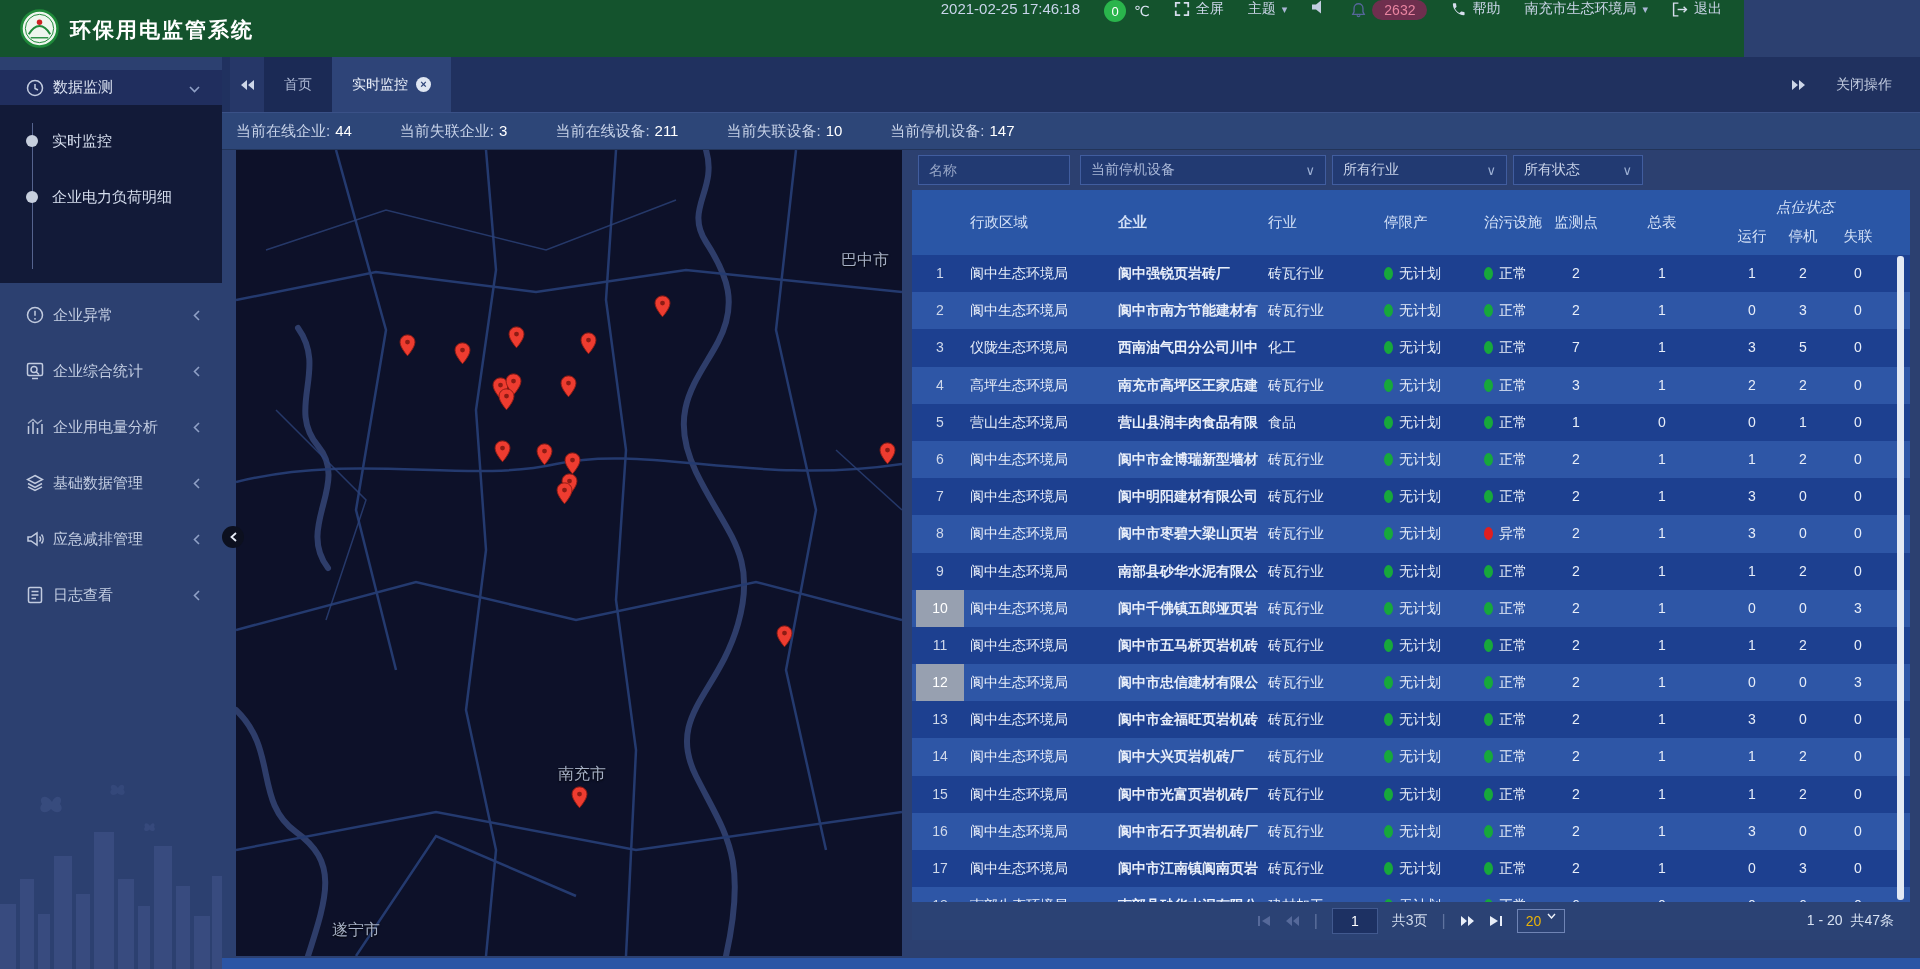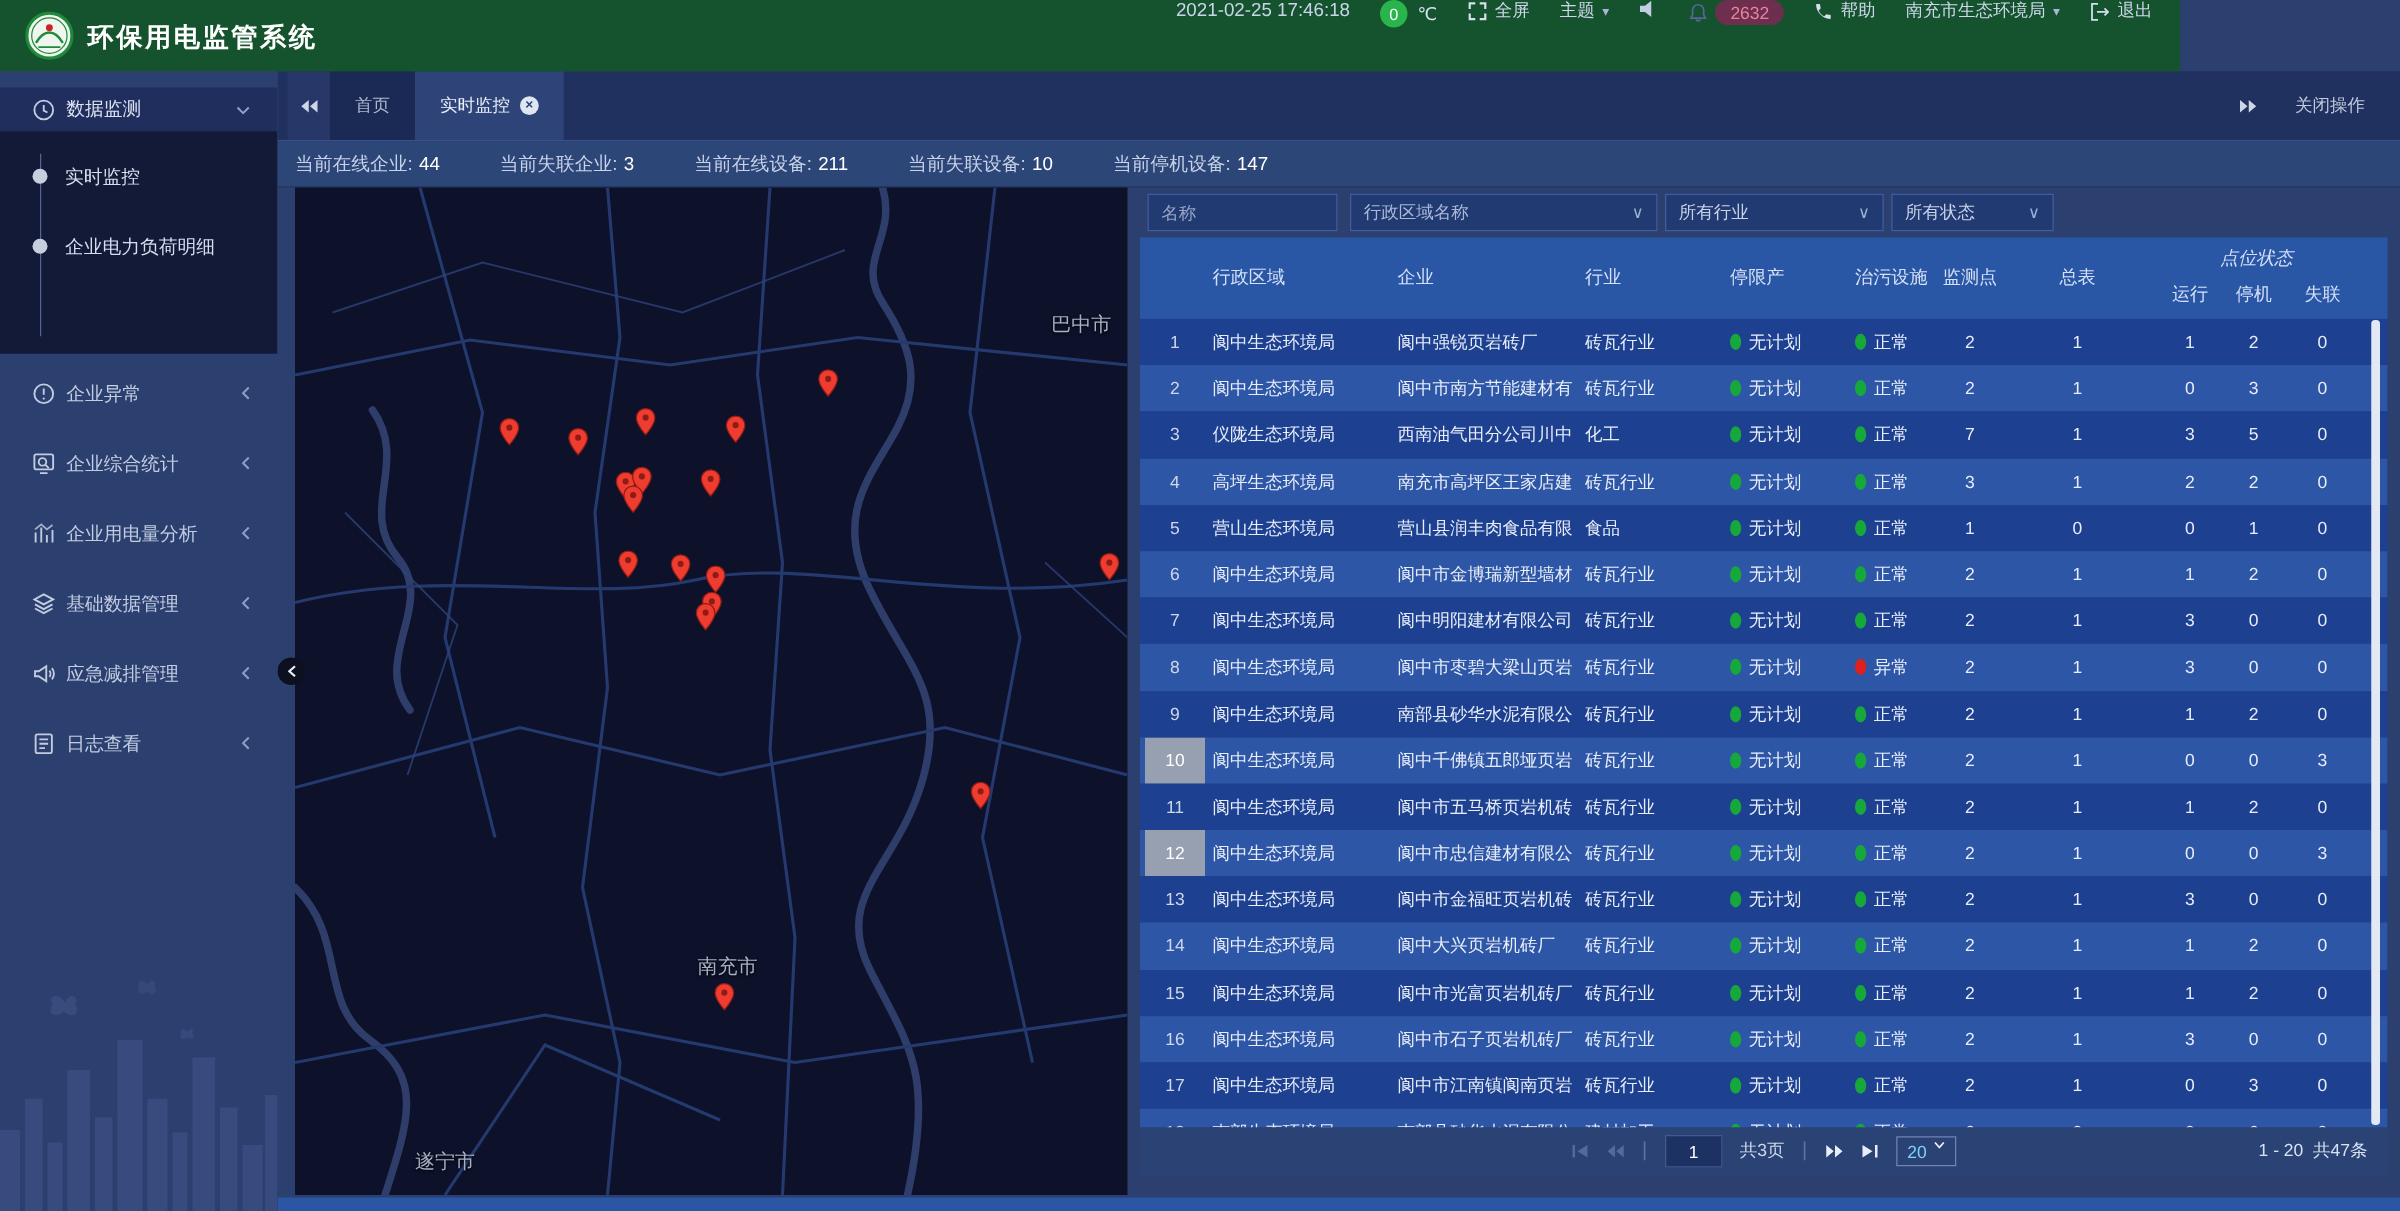--- a/index.html
+++ b/index.html
@@ -69,39 +69,39 @@
   .thead .hc-top { height:32px; line-height:34px; font-style:italic; }
   .thead .hc-sub { top:30px; height:35px; line-height:32px; }
   .tbody { position:absolute; left:912px; top:255px; width:998px; height:647px; overflow:hidden; }
   .trow { position:relative; width:998px; height:37.2px; color:#e8eef9; font-size:14px; cursor:pointer; }
   .trow.odd { background:#1d4090; }
   .trow.even { background:#2e56a6; }
   .trow .c { position:absolute; top:0; height:100%; line-height:37.2px; white-space:nowrap; overflow:hidden; }
   .col-idx { left:0; width:56px; text-align:center; color:#cfd8ea; }
   .idx-hl { position:absolute; left:4px; top:0; width:48px; height:100%; background:#97a0b0; color:#fff; }
   .col-region { left:58px; width:146px; }
-  .col-company { left:206px; width:148px; }
+  .col-company { left:206px; width:148px;font-weight:bold; }
   .col-industry { left:356px; width:110px; }
   .col-prod { left:472px; width:96px; }
   .col-fac { left:572px; width:86px; }
   .col-monitor { left:628px; width:72px; text-align:center; }
   .col-total { left:714px; width:72px; text-align:center; }
   .col-run { left:810px; width:60px; text-align:center; }
   .col-stopn { left:861px; width:60px; text-align:center; }
   .col-lost { left:916px; width:60px; text-align:center; }
   .col-group { left:810px; width:166px; text-align:center; }
   .dot { display:inline-block; width:9px; height:13px; border-radius:50%; margin-right:6px; vertical-align:-2px; }
   .tscroll { position:absolute; left:1897px; top:256px; width:7px; height:644px; background:#e3e9f4; border-radius:3px; z-index:6; cursor:pointer; }
 
   
   .pagbar { position:absolute; left:912px; top:902px; width:998px; height:38px; background:#2b4274; display:flex; align-items:center; justify-content:center; gap:14px; color:#d0daec; font-size:14px; z-index:7; }
   .pag-ico { display:flex; align-items:center; cursor:pointer; }
   .pag-divider { color:#5f739f; font-size:16px; }
   .pg-input { width:46px; height:26px; background:#1d3163; border:1px solid #41598f; color:#fff; text-align:center; font-size:14px; font-family:inherit; }
-  .pgsize { display:flex; align-items:flex-start; gap:6px; border:1px solid #6f84b5; padding:3px 8px; color:#7dd3fc; cursor:pointer; }
+  .pgsize { display:flex; align-items:flex-start; gap:6px; border:1px solid #6f84b5; padding:3px 8px; color:#eab308; cursor:pointer; }
   .pag-range { position:absolute; right:16px; color:#d8e2f2; }
 
   .bottom-strip { position:absolute; left:222px; top:958px; width:1698px; height:11px; background:#2b55a5; }
 </style>
 </head>
 <body>
 
 <div class="canvas">
 
   <div class="hdr">
@@ -405,21 +405,21 @@
   <div class="map-collapse">
     <svg width="7" height="10" viewBox="0 0 7 10" fill="none" stroke="#e8edf8" stroke-width="1.8">
         <path d="M6 1 1.5 5 6 9"></path>
       </svg>
   </div>
 
   <div class="flt flt-name">
     <input placeholder="名称" style="">
   </div>
   <div class="flt flt-region">
-    <span class="sel-text">行政区域名称</span>
+    <span class="sel-text">当前停机设备</span>
     <span class="sel-chev">∨</span>
   </div>
   <div class="flt flt-industry">
     <span class="sel-text">所有行业</span>
     <span class="sel-chev">∨</span>
   </div>
   <div class="flt flt-status">
     <span class="sel-text">所有状态</span>
     <span class="sel-chev">∨</span>
   </div>

